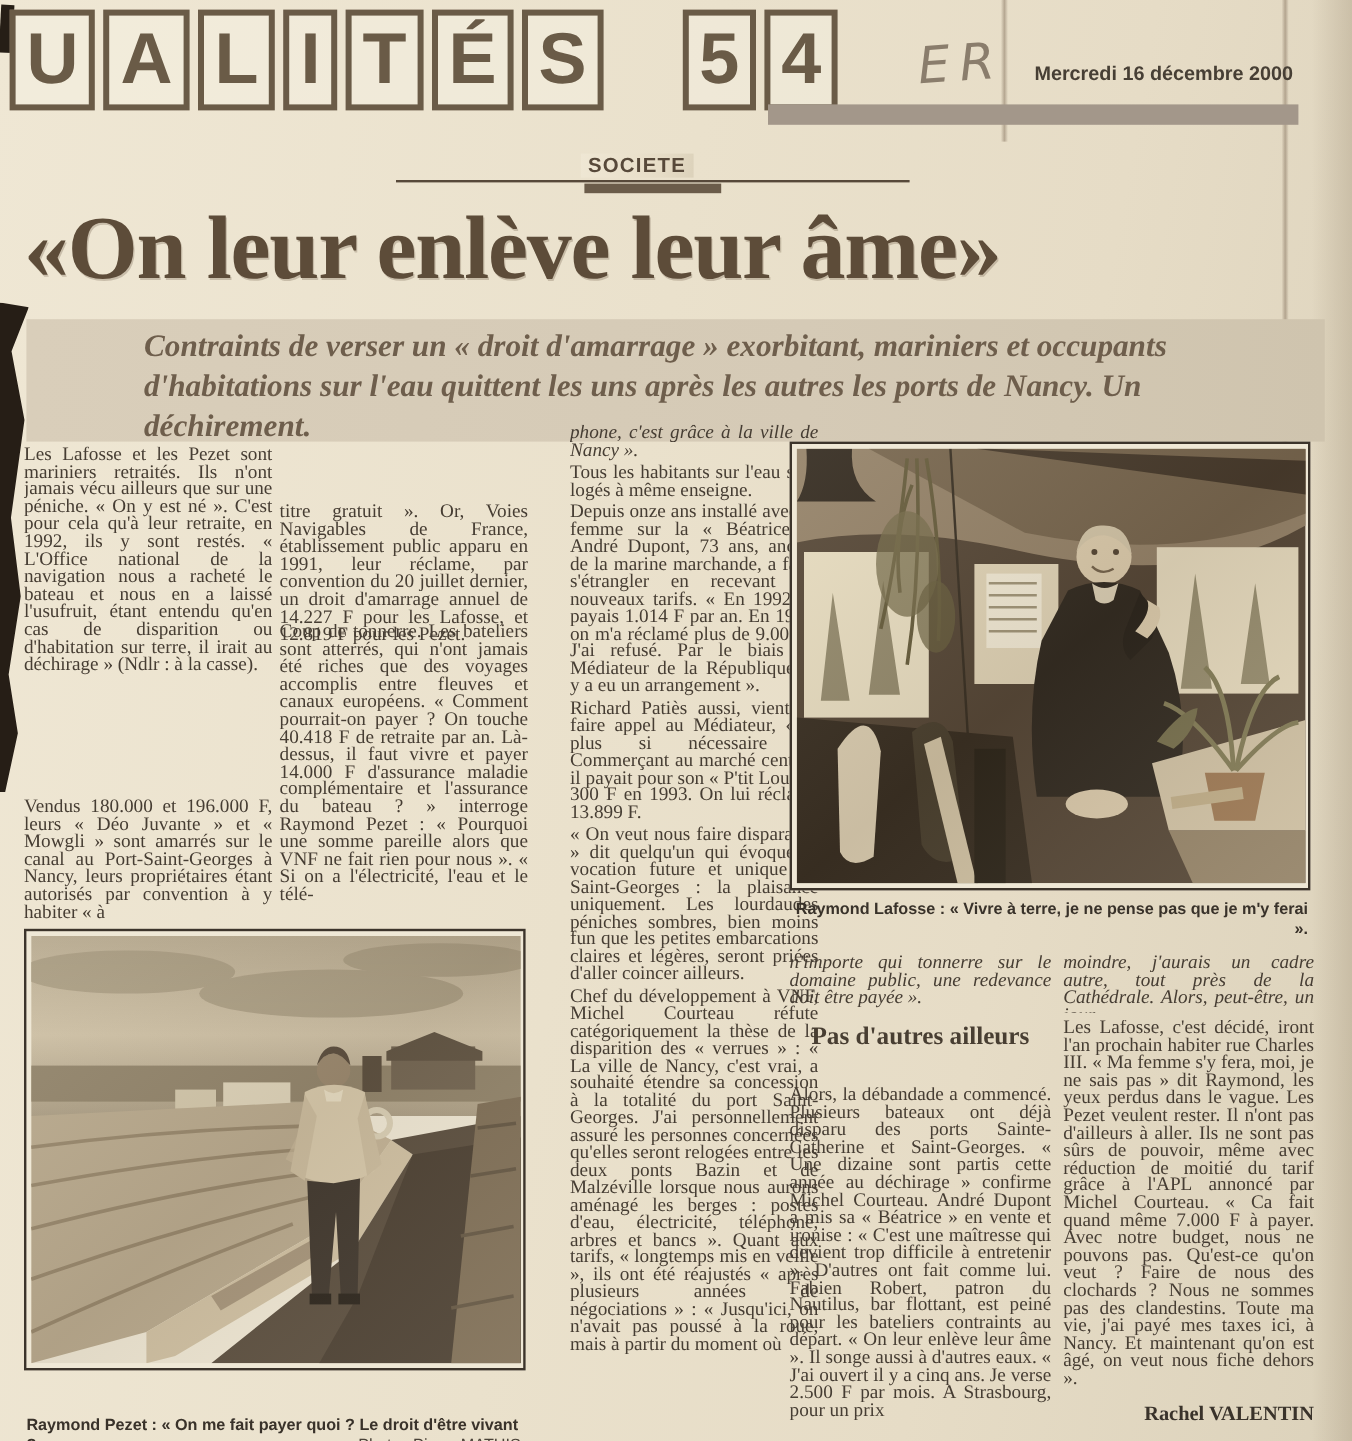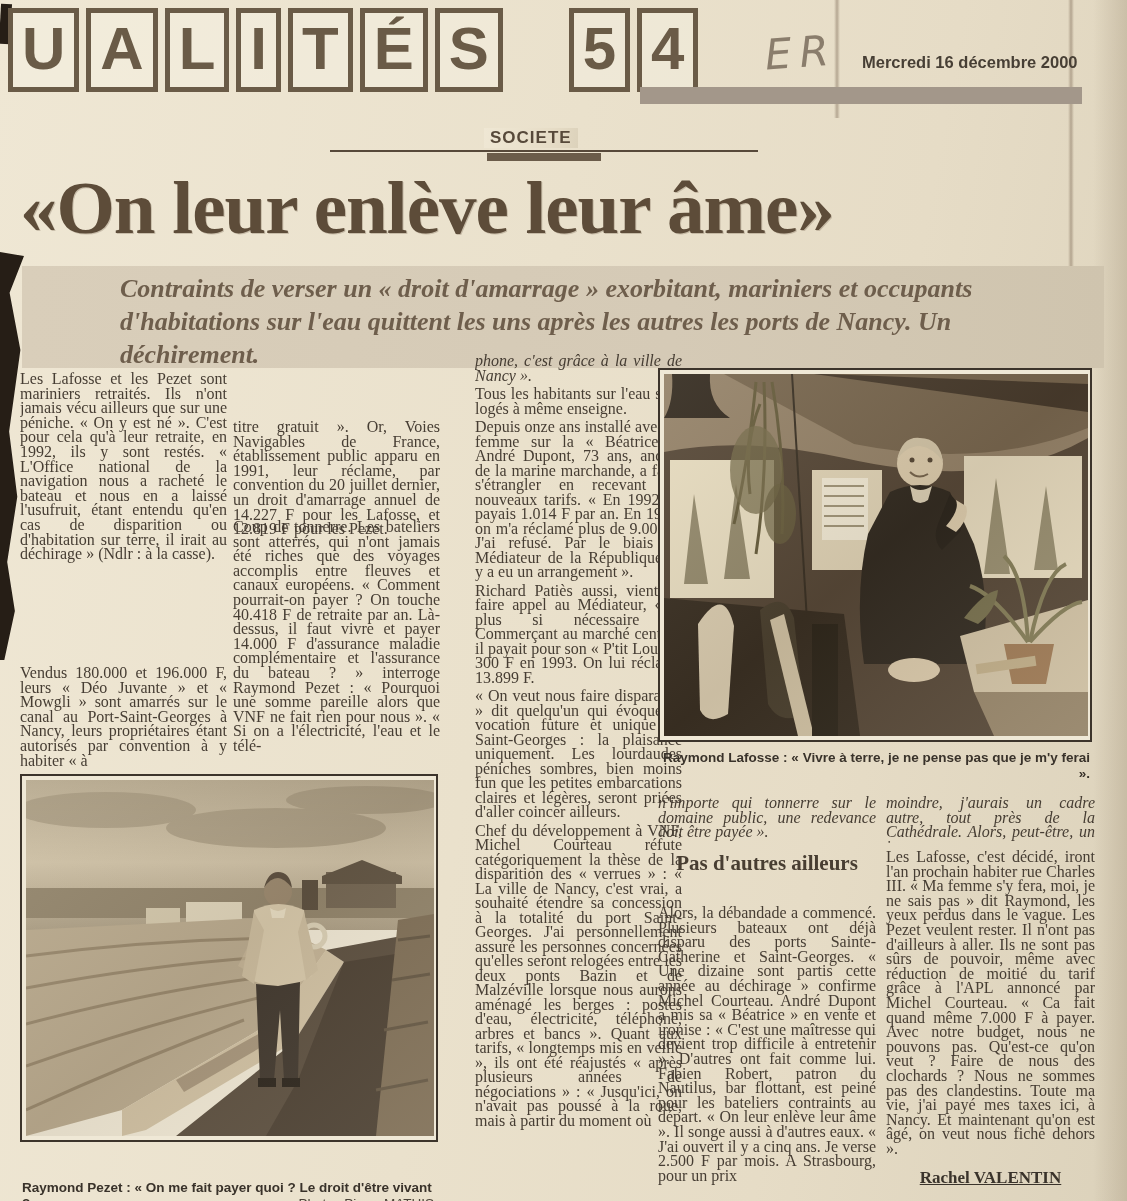--- a/index.html
+++ b/index.html
@@ -42,21 +42,21 @@
   .coltext{
     font-size:16px;line-height:14.6px;text-align:justify;color:#46air3d33;
   }
   .coltext, .cap, .crosshead{color:#463d33;}
   .coltext p{margin:0 0 4px 0;}
   .ital{font-style:italic;}
   .crosshead{
     font-weight:bold;font-size:20px;line-height:23px;text-align:center;
     font-family:"Liberation Serif",serif;color:#483e32;
   }
-  .byline{font-weight:bold;font-size:17px;text-align:center;color:#3a332b;text-decoration:underline;}
+  .byline{font-weight:bold;font-size:17px;text-align:right;color:#3a332b;}
   
   .photo{border:2px solid #3c342b;background:#efe8d6;padding:4px;box-sizing:border-box;}
   .photo svg{display:block;}
   .cap{
     font-family:"Liberation Sans",sans-serif;font-weight:bold;font-size:13.5px;line-height:16px;
     color:#39322a;text-align:left;position:relative;
   }
   .credit{
     position:absolute;right:2px;top:16px;font-weight:normal;color:#4a4238;
     font-family:"Liberation Sans",sans-serif;font-size:13.5px;

